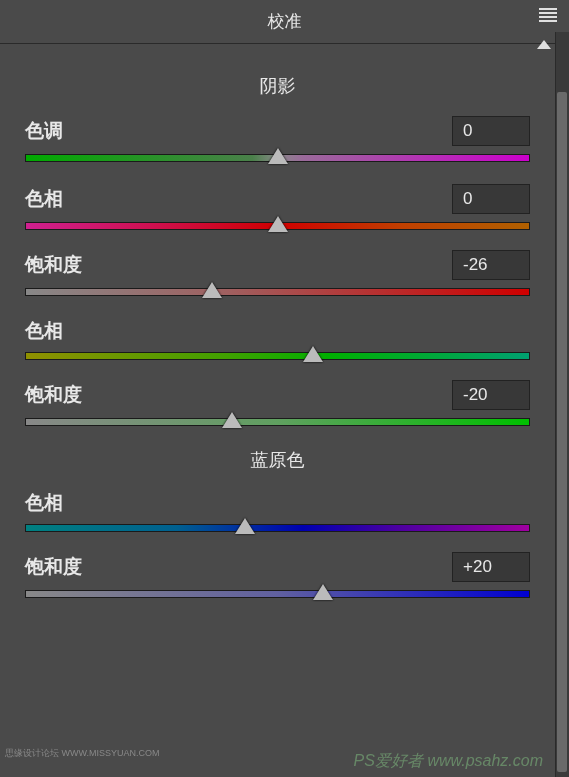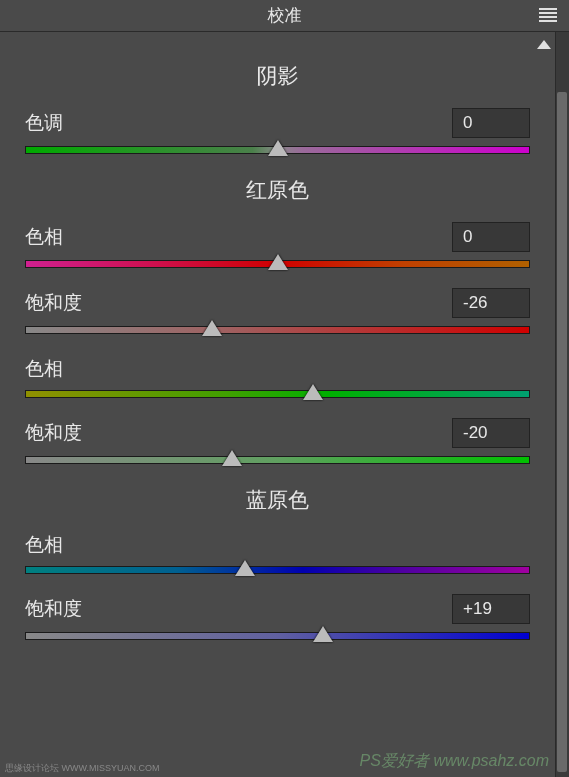--- a/index.html
+++ b/index.html
@@ -10,21 +10,21 @@
     body {
       width: 569px;
       height: 777px;
       background: #4a4a4a;
       font-family: "Microsoft YaHei", Arial, sans-serif;
       color: #e8e8e8;
       position: relative;
       overflow: hidden;
     }
     .header {
-      height: 32px;
+      height: 44px;
       background: #4a4a4a;
       border-bottom: 1px solid #2a2a2a;
       display: flex;
       align-items: center;
       justify-content: center;
       position: relative;
     }
     .header-title {
       font-size: 17px;
       font-weight: 300;
@@ -75,36 +75,36 @@
     }
     .panel {
       padding: 30px 25px 10px 25px;
       width: calc(100% - 14px);
     }
     .section {
       margin-bottom: 22px;
     }
     .section-title {
       text-align: center;
-      font-size: 21px;
+      font-size: 18px;
       margin-bottom: 18px;
       font-weight: 300;
     }
     .slider-row {
       margin-bottom: 20px;
     }
     .slider-header {
       display: flex;
       justify-content: space-between;
       align-items: center;
       margin-bottom: 8px;
     }
     .slider-label {
       font-size: 19px;
-      font-weight: 400;
+      font-weight: 700;
     }
     .slider-value {
       width: 78px;
       height: 30px;
       background: #383838;
       border: 1px solid #222;
       color: #e8e8e8;
       font-size: 17px;
       text-align: left;
       padding: 3px 10px;
@@ -153,29 +153,29 @@
     
     .grad-blue-hue {
       background: linear-gradient(to right, #008080 0%, #006090 30%, #0000b0 55%, #5000a0 75%, #a000a0 100%);
     }
     
     .grad-blue-sat {
       background: linear-gradient(to right, #888888 0%, #6060a0 50%, #0000d0 100%);
     }
     .watermark-left {
       position: absolute;
-      bottom: 2px;
+      bottom: 17px;
       left: 5px;
       font-size: 9px;
       color: #888;
     }
     .watermark-right {
       position: absolute;
       bottom: 5px;
-      right: 20px;
+      right: 26px;
       font-size: 16px;
       color: #7ab07a;
       font-style: italic;
       opacity: 0.6;
     }
   </style>
 </head>
 <body>
 
 <div class="header">
@@ -203,21 +203,20 @@
         <span class="slider-label">色调</span>
         <div class="slider-value">0</div>
       </div>
       <div class="slider-track grad-shadow-tint">
         <div class="slider-thumb" style="left:50%"></div>
       </div>
     </div>
   </div>
 
   <div class="section">
-    <div class="section-title">红原色</div>
     <div class="slider-row">
       <div class="slider-header">
         <span class="slider-label">色相</span>
         <div class="slider-value">0</div>
       </div>
       <div class="slider-track grad-red-hue">
         <div class="slider-thumb" style="left:50%"></div>
       </div>
     </div>
     <div class="slider-row">
@@ -257,21 +256,21 @@
       <div class="slider-header">
         <span class="slider-label">色相</span>
       </div>
       <div class="slider-track grad-blue-hue">
         <div class="slider-thumb" style="left:43.5%"></div>
       </div>
     </div>
     <div class="slider-row">
       <div class="slider-header">
         <span class="slider-label">饱和度</span>
-        <div class="slider-value">+19</div>
+        <div class="slider-value">+20</div>
       </div>
       <div class="slider-track grad-blue-sat">
         <div class="slider-thumb" style="left:59%"></div>
       </div>
     </div>
   </div>
 
 </div>
 
 <div class="watermark-left">思缘设计论坛 WWW.MISSYUAN.COM</div>

